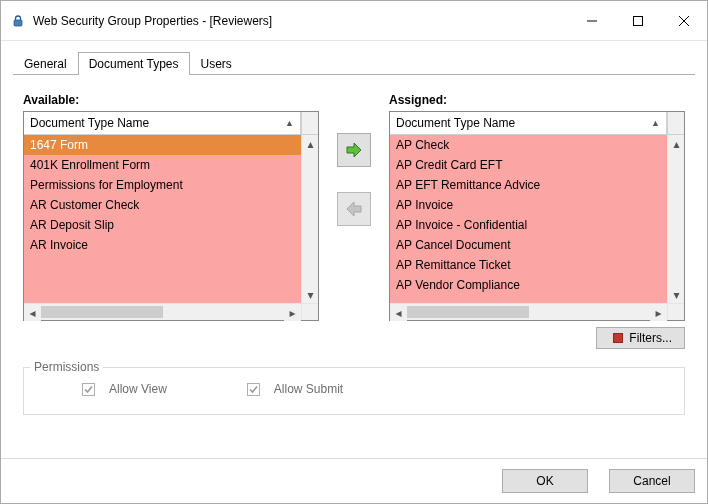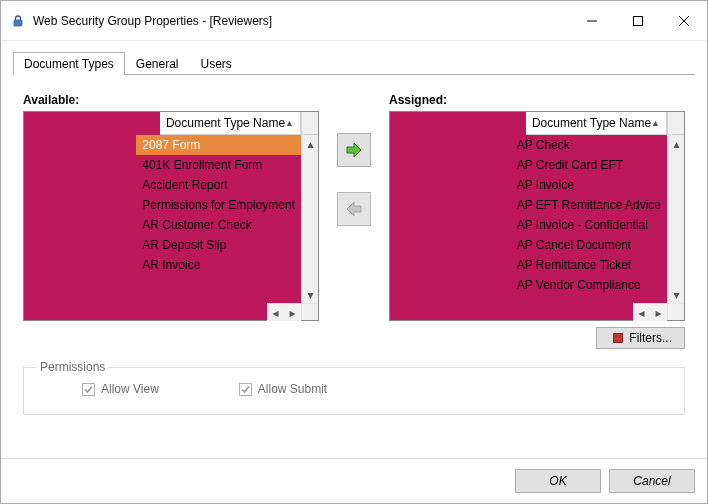--- a/index.html
+++ b/index.html
@@ -15,21 +15,21 @@
   .tabs-row { display: flex; align-items: flex-end; padding: 10px 12px 0 12px; height: 34px; position: relative; }
   .tabs-row::after { content: ""; position: absolute; left: 12px; right: 12px; bottom: 0; height: 1px; background: #aeaeae; }
   .tab { padding: 4px 10px; border: 1px solid transparent; border-bottom: none; color: #000; position: relative; }
   .tab.active { border-color: #aeaeae; background: #fff; z-index: 2; }
   .tab.active::after { content: ""; position: absolute; left: 0; right: 0; bottom: -1px; height: 1px; background: #fff; }
 
   .content { flex: 1; padding: 18px 22px 10px 22px; display: flex; flex-direction: column; }
   .lists-row { display: flex; align-items: flex-start; }
   .col { flex: 1; display: flex; flex-direction: column; }
   .col-label { font-weight: bold; margin-bottom: 4px; }
-  .listbox { border: 1px solid #888; height: 210px; background: #be185d; display: flex; flex-direction: column; align-items: flex-end; }
+  .listbox { border: 1px solid #888; height: 210px; background: #fca5a5; display: flex; flex-direction: column; }
   .list-header { display: flex; background: #fff; border-bottom: 1px solid #d0d0d0; }
   .list-header .hcell { flex: 1; padding: 4px 6px; border-right: 1px solid #d0d0d0; display:flex; align-items:center; justify-content:space-between; }
   .list-header .hcell:last-child { border-right: none; }
   .list-header .spacer { width: 17px; background: #f0f0f0; border-left: 1px solid #d0d0d0;}
   .list-body { flex: 1; overflow: hidden; position: relative; display:flex; }
   .list-items { flex: 1; overflow: hidden; }
   .list-item { padding: 3px 6px; white-space: nowrap; cursor: default; }
   .list-item.selected { background: #e78a3d; color: #fff; }
   .vscroll { width: 17px; background: #f0f0f0; border-left: 1px solid #e5e5e5; display:flex; flex-direction:column; }
   .vscroll .arrow, .hscroll .arrow { height: 17px; width: 17px; display:flex; align-items:center; justify-content:center; color:#555; background:#f0f0f0; }
@@ -42,27 +42,27 @@
   .mid-buttons { width: 70px; display: flex; flex-direction: column; align-items: center; justify-content: center; gap: 25px; padding-top: 40px; }
   .arrow-btn { width: 34px; height: 34px; border: 1px solid #adadad; background: #e1e1e1; display:flex; align-items:center; justify-content:center; }
   .arrow-btn.disabled { opacity: 0.85; }
   .arrow-btn.disabled svg path { fill:#bababa; stroke:#9a9a9a; }
 
   .filters-row { display:flex; justify-content:flex-end; margin-top: 6px; }
   .filters-btn { border:1px solid #adadad; background:#e1e1e1; padding: 3px 12px 3px 16px; display:flex; align-items:center; gap:6px; min-width: 84px; }
   .filters-btn .sq { width:10px; height:10px; background:#c0392b; border:1px solid #8a2820; }
 
   .permissions-group { margin-top: 18px; border: 1px solid #dcdcdc; padding: 14px 18px 18px 18px; position: relative; }
-  .permissions-group .legend { position:absolute; top:-8px; left:12px; background:#fff; padding:0 4px; color:#6d6d6d; }
+  .permissions-group .legend { position:absolute; top:-8px; left:6px; background:#fff; padding:0 4px; color:#6d6d6d; }
   .perm-row { display:flex; gap: 80px; padding-left: 40px; }
-  .checkbox { display:flex; align-items:center; gap:6px; color:#6d6d6d; }
+  .checkbox { display:flex; align-items:center; gap:14px; color:#6d6d6d; }
   .checkbox .box { width:13px; height:13px; border:1px solid #b0b0b0; background:#fff; display:flex; align-items:center; justify-content:center; }
   .checkbox .box svg { width:11px; height:11px; }
 
-  .footer { border-top: 1px solid #dcdcdc; padding: 10px 12px; display:flex; justify-content:flex-end; gap:8px;font-style:italic; }
+  .footer { border-top: 1px solid #dcdcdc; padding: 10px 12px; display:flex; justify-content:flex-end; gap:21px; }
   .dlg-btn { min-width: 86px; padding: 4px 12px; border:1px solid #adadad; background:#e1e1e1; text-align:center; }
   .sort-caret { font-size:9px; color:#555; }
 </style>
 </head>
 <body>
 
 <div class="window">
 
   <div class="titlebar">
     <span class="icon-holder">
@@ -85,43 +85,42 @@
       </div>
       <div class="winbtn">
         <svg width="10" height="10" viewBox="0 0 10 10">
             <path d="M0 0 L10 10 M10 0 L0 10" stroke="#000" stroke-width="1"></path>
           </svg>
       </div>
     </div>
   </div>
 
   <div class="tabs-row">
+    <div class="tab">General</div>
     <div class="tab active">Document Types</div>
-    <div class="tab">General</div>
     <div class="tab">Users</div>
   </div>
 
   <div class="content">
     <div class="lists-row">
 
       <div class="col">
         <div class="col-label">Available:</div>
         <div class="listbox">
           <div class="list-header">
             <div class="hcell">
               <span>Document Type Name</span>
               <span class="sort-caret">▲</span>
             </div>
             <div class="spacer"></div>
           </div>
           <div class="list-body">
             <div class="list-items" id="available-items">
-                <div class="list-item selected">2087 Form</div>
+                <div class="list-item selected">1647 Form</div>
                 <div class="list-item">401K Enrollment Form</div>
-                <div class="list-item">Accident Report</div>
                 <div class="list-item">Permissions for Employment</div>
                 <div class="list-item">AR Customer Check</div>
                 <div class="list-item">AR Deposit Slip</div>
                 <div class="list-item">AR Invoice</div>
               </div>
             <div class="vscroll">
               <div class="arrow">▴</div>
               <div class="track"></div>
               <div class="arrow">▾</div>
             </div>
@@ -157,22 +156,22 @@
             <div class="hcell">
               <span>Document Type Name</span>
               <span class="sort-caret">▲</span>
             </div>
             <div class="spacer"></div>
           </div>
           <div class="list-body">
             <div class="list-items" id="assigned-items">
                 <div class="list-item">AP Check</div>
                 <div class="list-item">AP Credit Card EFT</div>
+                <div class="list-item">AP EFT Remittance Advice</div>
                 <div class="list-item">AP Invoice</div>
-                <div class="list-item">AP EFT Remittance Advice</div>
                 <div class="list-item">AP Invoice - Confidential</div>
                 <div class="list-item">AP Cancel Document</div>
                 <div class="list-item">AP Remittance Ticket</div>
                 <div class="list-item">AP Vendor Compliance</div>
               </div>
             <div class="vscroll">
               <div class="arrow">▴</div>
               <div class="track"></div>
               <div class="arrow">▾</div>
             </div>

